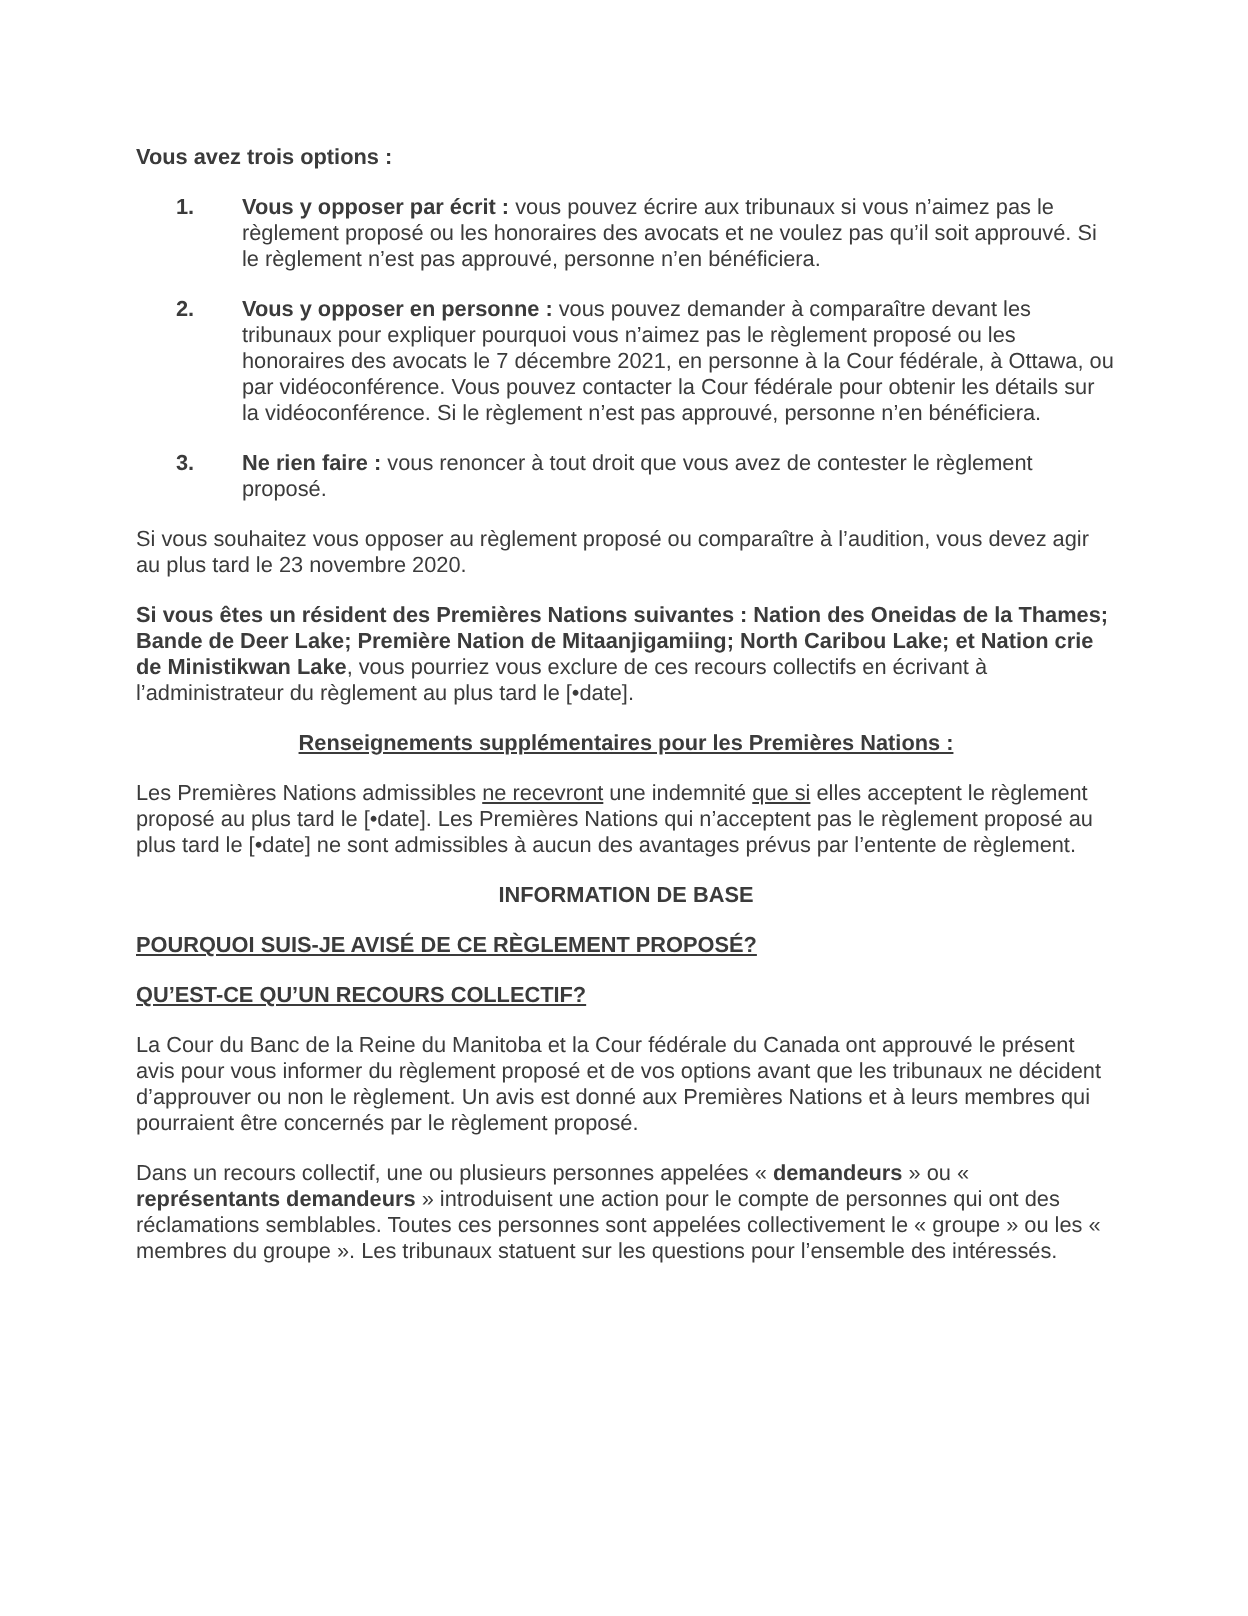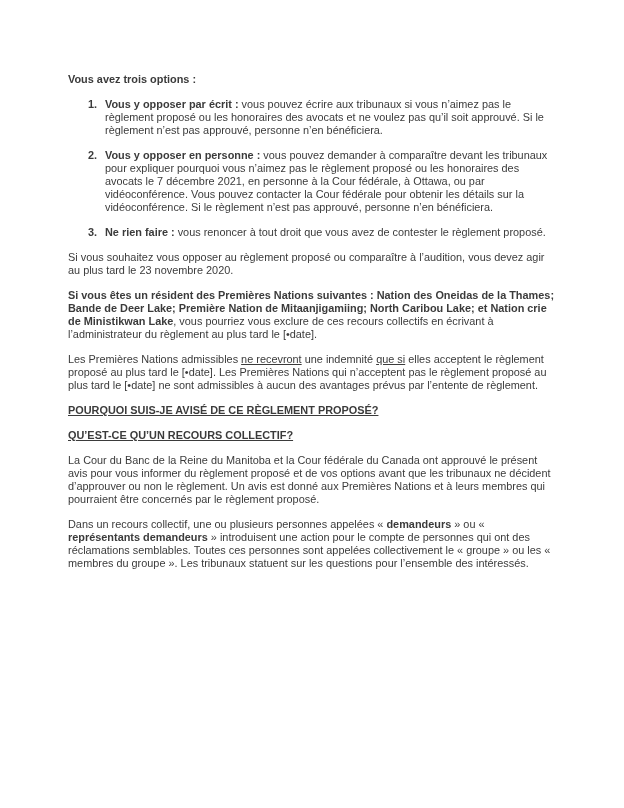--- a/index.html
+++ b/index.html
@@ -14,21 +14,21 @@
     line-height: 13px;
     color: #3b3b3b;
     overflow: hidden;
   }
   .para { margin: 0 0 12px 0; }
   .b { font-weight: 700; }
   .u { text-decoration: underline; }
   .center { text-align: center; }
   .opt { display: flex; margin: 0 0 12px 20px; }
   .opt-num { flex: 0 0 17px; width: 17px; font-weight: 700; }
-  .opt-body { flex: 1; }
+  .opt-body { flex: 1; margin-left: 16px; }
 </style>
 </head>
 <body>
 
 <div class="page">
 
   <p class="para b">Vous avez trois options :</p>
 
   <div>
     <div class="opt">
@@ -42,24 +42,26 @@
     <div class="opt">
       <span class="opt-num">3.</span>
       <div class="opt-body"><span class="b">Ne rien faire :</span><span> vous renoncer à tout droit que vous avez de contester le règlement proposé.</span></div>
     </div>
   </div>
 
   <p class="para">Si vous souhaitez vous opposer au règlement proposé ou comparaître à l’audition, vous devez agir au plus tard le 23 novembre 2020.</p>
 
   <p class="para"><span class="b">Si vous êtes un résident des Premières Nations suivantes : Nation des Oneidas de la Thames; Bande de Deer Lake; Première Nation de Mitaanjigamiing; North Caribou Lake; et Nation crie de Ministikwan Lake</span><span>, vous pourriez vous exclure de ces recours collectifs en écrivant à l’administrateur du règlement au plus tard le [•date].</span></p>
 
+  <p class="para center"><span class="b u">Renseignements supplémentaires pour les Premières Nations :</span></p>
 
   <p class="para"><span>Les Premières Nations admissibles </span><span class="u">ne recevront</span><span> une indemnité </span><span class="u">que si</span><span> elles acceptent le règlement proposé au plus tard le [•date]. Les Premières Nations qui n’acceptent pas le règlement proposé au plus tard le [•date] ne sont admissibles à aucun des avantages prévus par l’entente de règlement.</span></p>
 
 
+  <p class="para center b">INFORMATION DE BASE</p>
 
   <p class="para"><span class="b u">POURQUOI SUIS-JE AVISÉ DE CE RÈGLEMENT PROPOSÉ?</span></p>
 
   <p class="para"><span class="b u">QU’EST-CE QU’UN RECOURS COLLECTIF?</span></p>
 
   <p class="para">La Cour du Banc de la Reine du Manitoba et la Cour fédérale du Canada ont approuvé le présent avis pour vous informer du règlement proposé et de vos options avant que les tribunaux ne décident d’approuver ou non le règlement. Un avis est donné aux Premières Nations et à leurs membres qui pourraient être concernés par le règlement proposé.</p>
 
   <p class="para"><span>Dans un recours collectif, une ou plusieurs personnes appelées « </span><span class="b">demandeurs</span><span> » ou « </span><span class="b">représentants demandeurs</span><span> » introduisent une action pour le compte de personnes qui ont des réclamations semblables. Toutes ces personnes sont appelées collectivement le « groupe » ou les « membres du groupe ». Les tribunaux statuent sur les questions pour l’ensemble des intéressés.</span></p>
 
 

